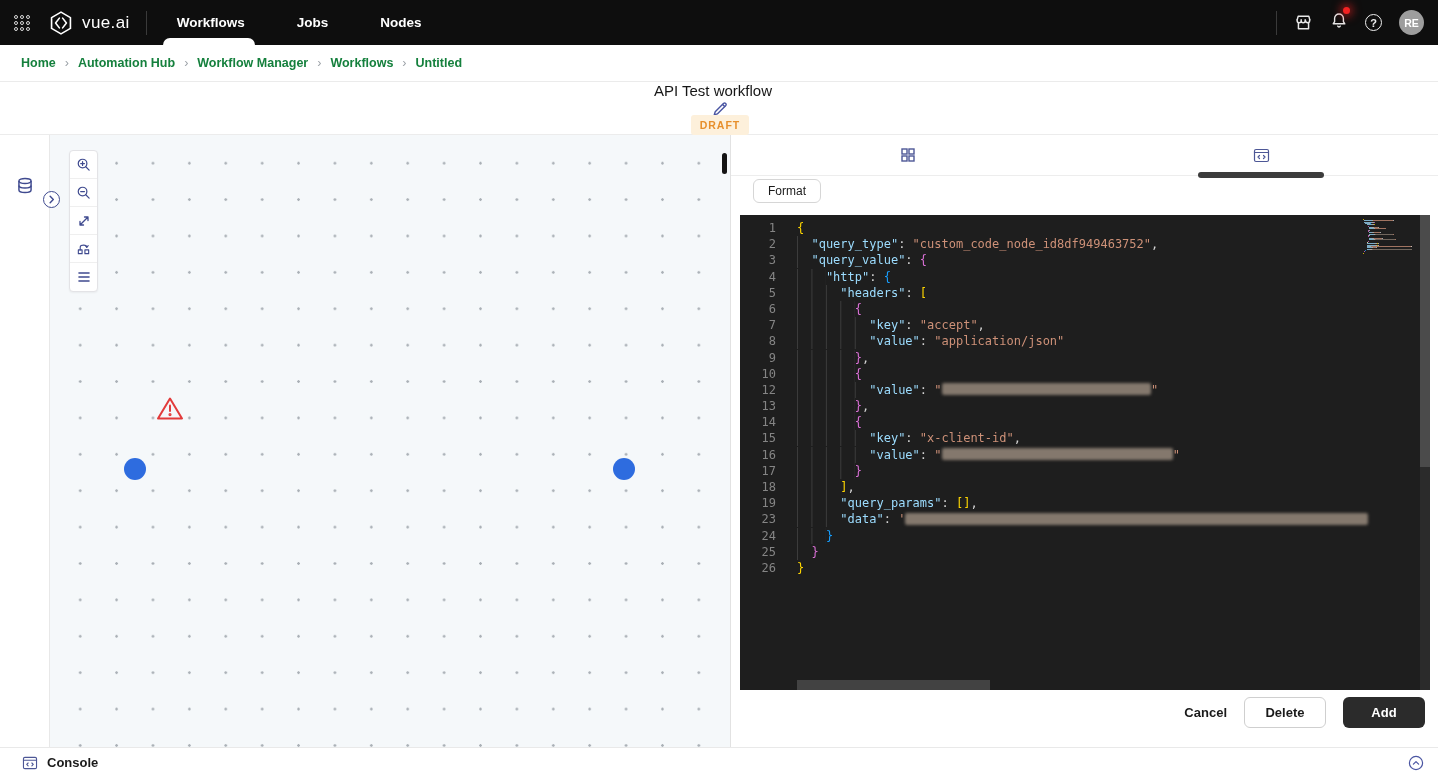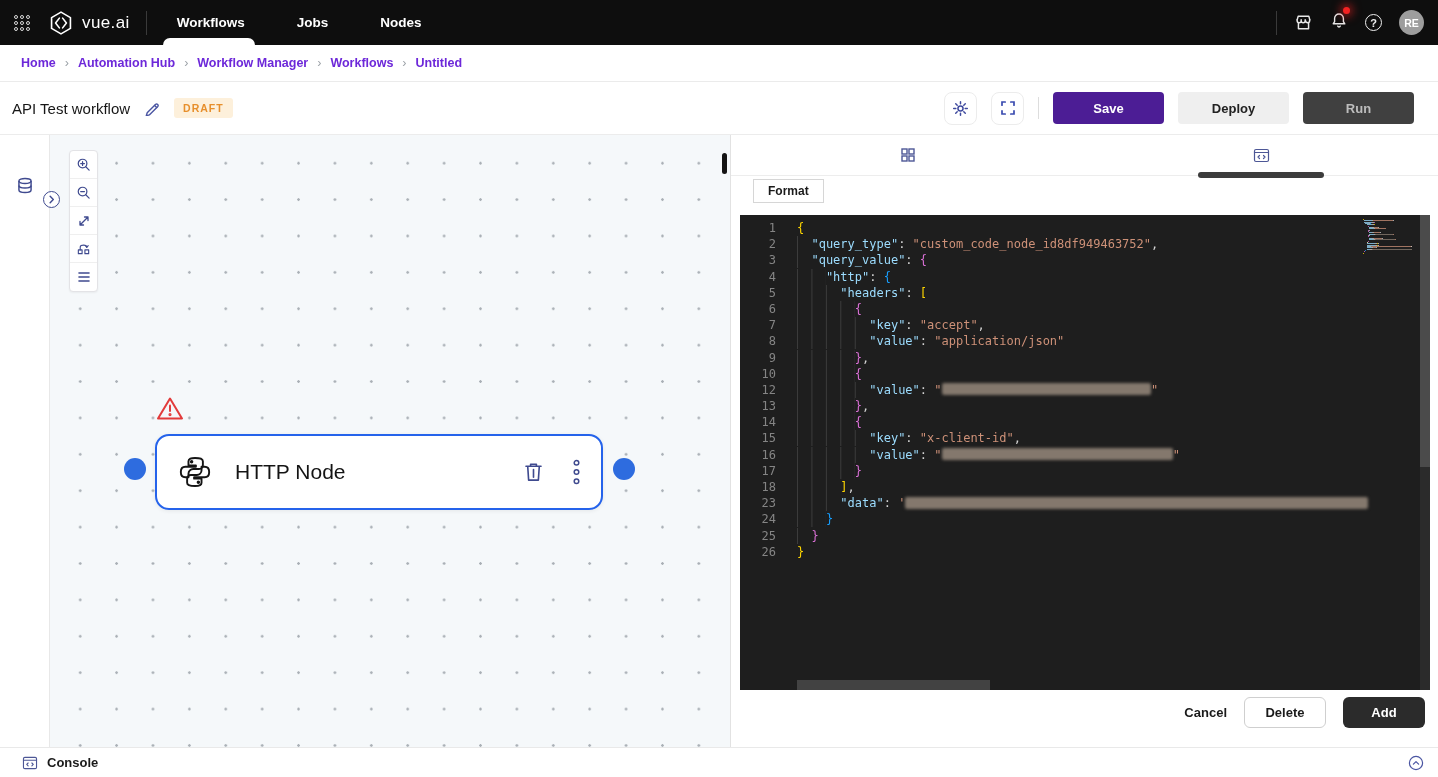--- a/index.html
+++ b/index.html
@@ -17,25 +17,25 @@
   .nav-tab { color:#fff; font-size:13.5px; font-weight:600; cursor:pointer; }
   .tab-notch { position:absolute; left:163px; bottom:0; width:92px; height:7px; background:#fff; border-radius:8px 8px 0 0; }
   .topbar-right { margin-left:auto; display:flex; align-items:center; gap:17px; }
   .bell-wrap { position:relative; }
   .bell-dot { position:absolute; top:-4px; right:-2px; width:7px; height:7px; border-radius:50%; background:#f32222; box-shadow:0 0 8px 3px rgba(243,34,34,.55); }
   .help-circle { width:17px; height:17px; border:1.4px solid #eee; border-radius:50%; color:#eee; font-size:11px; display:flex; align-items:center; justify-content:center; font-weight:700; }
   .avatar { width:25px; height:25px; border-radius:50%; background:#9d9d9d; color:#fff; font-size:10.5px; font-weight:700; display:flex; align-items:center; justify-content:center; }
 
   
   .crumb-bar { height:37px; border-bottom:1px solid #ebebeb; display:flex; align-items:center; gap:9px; padding-left:21px; font-size:12.5px; }
-  .crumb { color:#6d28d9; font-weight:600; cursor:pointer; }
+  .crumb { color:#15803d; font-weight:600; cursor:pointer; }
   .crumb-sep { color:#9aa0a6; }
 
   
-  .title-bar { height:53px; border-bottom:1px solid #ececec; display:flex; align-items:center; padding:0 24px 0 12px; }
+  .title-bar { height:53px; border-bottom:1px solid #ececec; display:flex; align-items:center; padding:0 24px 0 12px;flex-direction:column; }
   .page-title { font-size:15px; font-weight:500; color:#161616; }
   .edit-btn { margin-left:14px; cursor:pointer; display:flex; }
   .draft-badge { margin-left:14px; background:#fdf0db; color:#e78f2c; font-size:10.5px; font-weight:700; letter-spacing:1px; padding:4px 9px; border-radius:3px; }
   .title-actions { margin-left:auto; display:flex; align-items:center; gap:14px; }
   .icon-btn { width:33px; height:33px; border:1px solid #ececec; border-radius:8px; background:#fff; display:flex; align-items:center; justify-content:center; cursor:pointer; }
   .v-div { width:1px; height:22px; background:#ddd; }
   .btn { height:32px; width:111px; border:none; border-radius:4px; font-size:13px; font-weight:600; font-family:inherit; cursor:pointer; }
   .btn-dark { background:#4c1d95; color:#fff; }
   .btn-light { background:#efefef; color:#222; }
   .btn-disabled { background:#404040; color:#bdbdbd; cursor:default; }
@@ -63,21 +63,21 @@
   .port-out { left:563px; top:323px; }
   .node-warning { position:absolute; left:106px; top:261px; }
   .drag-handle { position:absolute; left:672px; top:18px; width:5px; height:21px; background:#141414; border-radius:3px; cursor:col-resize; }
 
   
   .right-panel { position:relative; width:707px; height:612px; background:#fff; }
   .panel-tabs { height:41px; border-bottom:1px solid #ededed; display:flex; }
   .ptab { flex:1; display:flex; align-items:center; justify-content:center; position:relative; cursor:pointer; }
   .ptab-underline { position:absolute; left:50%; bottom:-3px; transform:translateX(-50%); width:126px; height:6px; background:#3c3c3c; border-radius:4px; }
   .format-row { margin:3px 0 0 22px; }
-  .format-btn { height:24px; padding:0 14px; font-size:12px; font-weight:700; font-family:inherit; background:#fff; border:1px solid #d6d6d6; border-radius:0; cursor:pointer; color:#1a1a1a; }
+  .format-btn { height:24px; padding:0 14px; font-size:12px; font-weight:400; font-family:inherit; background:#fff; border:1px solid #d6d6d6; border-radius:6px; cursor:pointer; color:#1a1a1a; }
 
   
   .editor { position:absolute; left:9px; top:80px; width:690px; height:475px; background:#1e1e1e; font-family:"DejaVu Sans Mono", monospace; font-size:12px; overflow:hidden; }
   .code { position:absolute; top:5px; left:0; right:20px; }
   .cl { display:flex; height:16.2px; line-height:16.2px; white-space:pre; }
   .ln { width:36px; text-align:right; color:#858585; flex:none; user-select:none; }
   .lc { margin-left:21px; }
   .ws { display:inline-block; height:16.2px; vertical-align:top;
         background-image:linear-gradient(to right,#3c3c3c 1px,transparent 1px);
         background-size:2ch 16.2px; background-repeat:repeat-x; }
@@ -245,40 +245,20 @@
 
       <svg class="node-warning" width="28" height="25" viewBox="0 0 28 25" fill="none" stroke="#e23b3b" stroke-width="2" stroke-linejoin="round" stroke-linecap="round">
         <path d="M14 2.5L26 22.5H2z"></path>
         <path d="M14 9.5v5.5"></path>
           <circle cx="14" cy="18.6" r="0.6" fill="#e23b3b"></circle>
       </svg>
 
       <div class="port port-in"></div>
       <div class="port port-out"></div>
 
-      <div class="flow-node">
-        <svg width="36" height="36" viewBox="0 0 32 32" fill="none" stroke="#151515" stroke-width="1.7" stroke-linejoin="round">
-          <path d="M16 3.5c-3.5 0-5.8.8-5.8 3v3.6h6.6v1.2H7.4c-2.5 0-4 1.8-4 4.7s1.5 4.7 4 4.7h2.8v-3.2c0-2.3 1.9-4.2 4.2-4.2h5.2c1.9 0 3.4-1.5 3.4-3.4V6.5c0-2.2-2.3-3-7-3z"></path>
-          <path d="M16 28.5c3.5 0 5.8-.8 5.8-3v-3.6h-6.6v-1.2h9.4c2.5 0 4-1.8 4-4.7s-1.5-4.7-4-4.7h-2.8v3.2c0 2.3-1.9 4.2-4.2 4.2h-5.2c-1.9 0-3.4 1.5-3.4 3.4v3.4c0 2.2 2.3 3 7 3z"></path>
-          <circle cx="13" cy="6.8" r="0.7" fill="#151515"></circle>
-            <circle cx="19" cy="25.2" r="0.7" fill="#151515"></circle>
-        </svg>
-        <span class="node-label">HTTP Node</span>
-        <div class="node-actions">
-          <svg width="21" height="22" viewBox="0 0 18 19" fill="none" stroke="#3f4a8f" stroke-width="1.4" stroke-linecap="round" stroke-linejoin="round">
-            <path d="M2.5 4.5h13 M6.5 4.5V2.8h5v1.7 M4 4.5l.8 12h8.4l.8-12"></path>
-            <path d="M9 7.5v6.5"></path>
-          </svg>
-          <svg width="9" height="26" viewBox="0 0 8 24" fill="none" stroke="#3f4a8f" stroke-width="1.4">
-            <circle cx="4" cy="3.5" r="2.1"></circle>
-              <circle cx="4" cy="12" r="2.1"></circle>
-              <circle cx="4" cy="20.5" r="2.1"></circle>
-          </svg>
-        </div>
-      </div>
 
       <div class="drag-handle"></div>
     </div>
 
     <section class="right-panel">
       <div class="panel-tabs">
         <div class="ptab">
           <svg width="16" height="16" viewBox="0 0 16 16" fill="none" stroke="#4d5796" stroke-width="1.4">
             <rect x="2" y="2" width="5" height="5"></rect>
               <rect x="9" y="2" width="5" height="5"></rect>
@@ -312,20 +292,21 @@
             <div class="cl"><span class="ln">8</span><span class="lc"><span class="ws" style="width: 10ch;"></span><span class="tk-k">"value"</span><span class="tk-p">: </span><span class="tk-s">"application/json"</span></span></div>
             <div class="cl"><span class="ln">9</span><span class="lc"><span class="ws" style="width: 8ch;"></span><span class="tk-b2">}</span><span class="tk-p">,</span></span></div>
             <div class="cl"><span class="ln">10</span><span class="lc"><span class="ws" style="width: 8ch;"></span><span class="tk-b2">{</span></span></div>
             <div class="cl"><span class="ln">12</span><span class="lc"><span class="ws" style="width: 10ch;"></span><span class="tk-k">"value"</span><span class="tk-p">: </span><span class="tk-s">"</span><span class="tk-r" style="width: 29ch;"></span><span class="tk-s">"</span></span></div>
             <div class="cl"><span class="ln">13</span><span class="lc"><span class="ws" style="width: 8ch;"></span><span class="tk-b2">}</span><span class="tk-p">,</span></span></div>
             <div class="cl"><span class="ln">14</span><span class="lc"><span class="ws" style="width: 8ch;"></span><span class="tk-b2">{</span></span></div>
             <div class="cl"><span class="ln">15</span><span class="lc"><span class="ws" style="width: 10ch;"></span><span class="tk-k">"key"</span><span class="tk-p">: </span><span class="tk-s">"x-client-id"</span><span class="tk-p">,</span></span></div>
             <div class="cl"><span class="ln">16</span><span class="lc"><span class="ws" style="width: 10ch;"></span><span class="tk-k">"value"</span><span class="tk-p">: </span><span class="tk-s">"</span><span class="tk-r" style="width: 32ch;"></span><span class="tk-s">"</span></span></div>
             <div class="cl"><span class="ln">17</span><span class="lc"><span class="ws" style="width: 8ch;"></span><span class="tk-b2">}</span></span></div>
             <div class="cl"><span class="ln">18</span><span class="lc"><span class="ws" style="width: 6ch;"></span><span class="tk-b1">]</span><span class="tk-p">,</span></span></div>
+            <div class="cl"><span class="ln">19</span><span class="lc"><span class="ws" style="width: 6ch;"></span><span class="tk-k">"query_params"</span><span class="tk-p">: </span><span class="tk-b1">[]</span><span class="tk-p">,</span></span></div>
             <div class="cl"><span class="ln">23</span><span class="lc"><span class="ws" style="width: 6ch;"></span><span class="tk-k">"data"</span><span class="tk-p">: </span><span class="tk-s">'</span><span class="tk-r" style="width: 64ch;"></span></span></div>
             <div class="cl"><span class="ln">24</span><span class="lc"><span class="ws" style="width: 4ch;"></span><span class="tk-b3">}</span></span></div>
             <div class="cl"><span class="ln">25</span><span class="lc"><span class="ws" style="width: 2ch;"></span><span class="tk-b2">}</span></span></div>
             <div class="cl"><span class="ln">26</span><span class="lc"><span class="tk-b1">}</span></span></div>
           </div>
         <div class="minimap">
             <div class="mm-row">
               <span style="width: 0.62px; background: rgb(255, 215, 0); opacity: 0.75;"></span>
             </div>
             <div class="mm-row">

